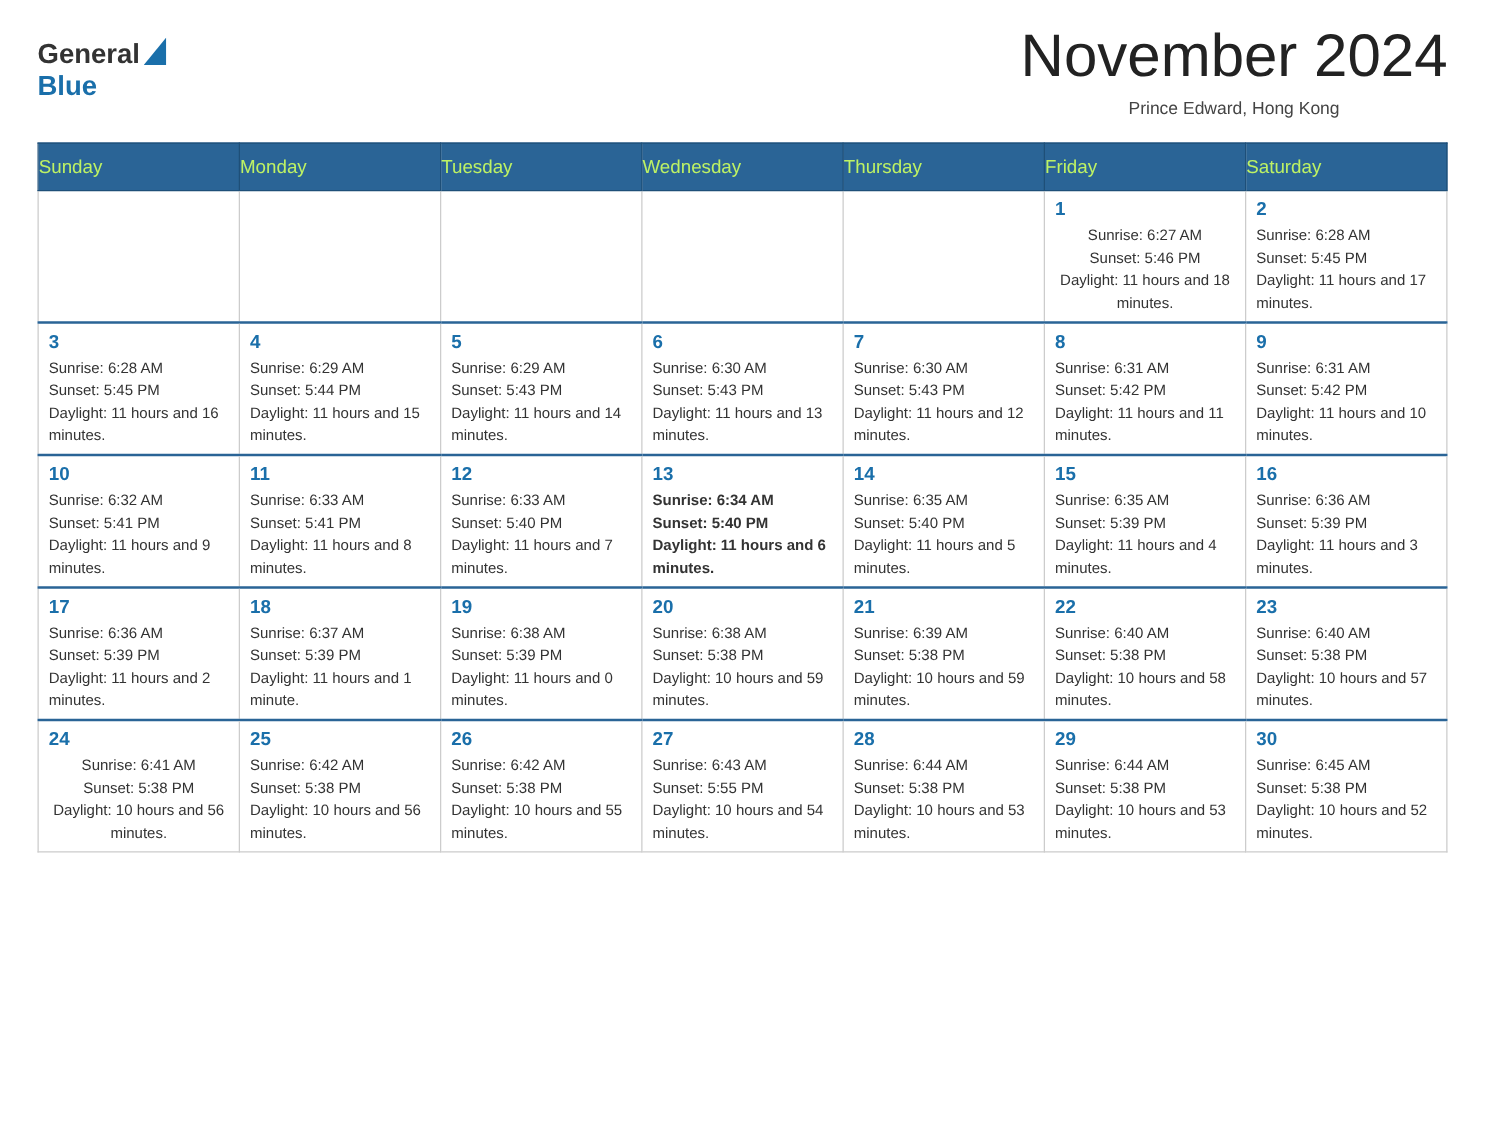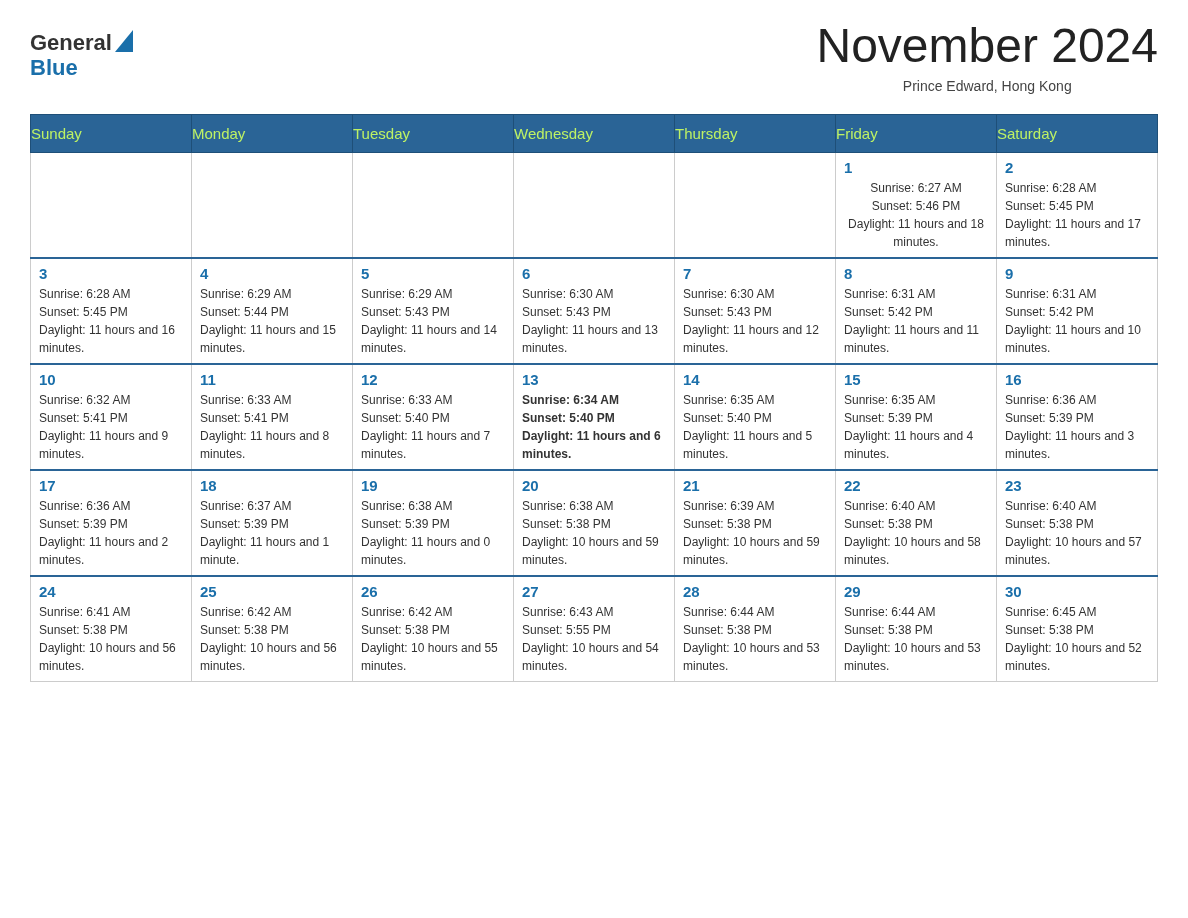--- a/index.html
+++ b/index.html
@@ -268,21 +268,21 @@
         <td>
           <span class="day-number">23</span>
           <div class="day-info" style="white-space: pre-line;">Sunrise: 6:40 AM
 Sunset: 5:38 PM
 Daylight: 10 hours and 57 minutes.</div>
         </td>
       </tr>
       <tr class="row-divider">
         <td>
           <span class="day-number">24</span>
-          <div class="day-info" style="white-space: pre-line;">Sunrise: 6:41 AM
+          <div class="day-info" style="white-space: pre-line; text-align: center;">Sunrise: 6:41 AM
 Sunset: 5:38 PM
 Daylight: 10 hours and 56 minutes.</div>
         </td>
         <td>
           <span class="day-number">25</span>
           <div class="day-info" style="white-space: pre-line;">Sunrise: 6:42 AM
 Sunset: 5:38 PM
 Daylight: 10 hours and 56 minutes.</div>
         </td>
         <td>

